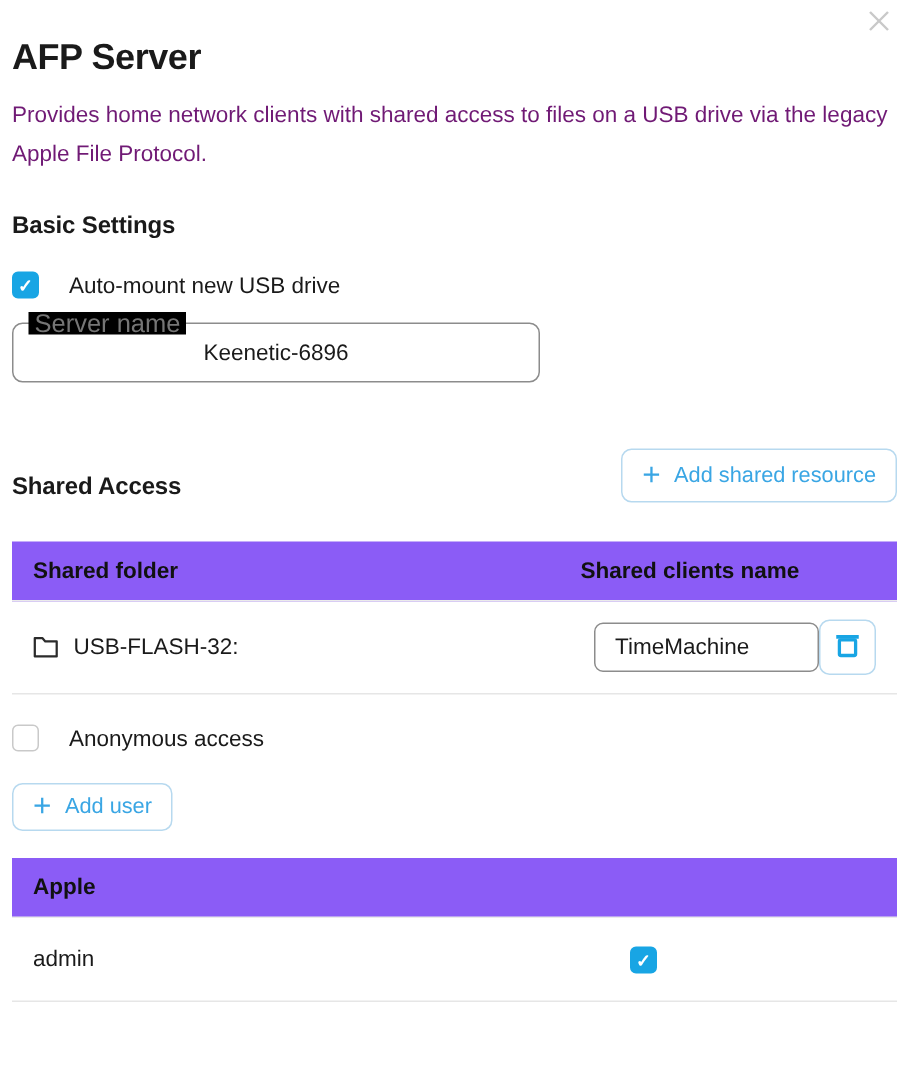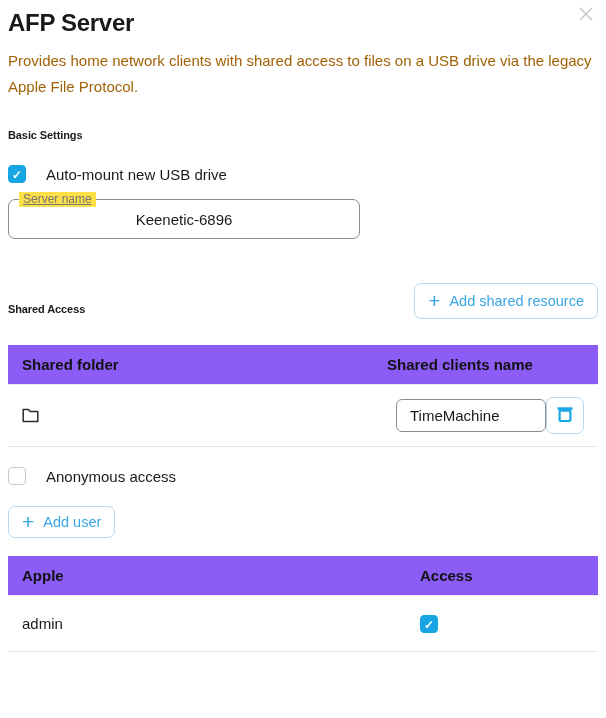--- a/index.html
+++ b/index.html
@@ -6,21 +6,21 @@
   html, body { background: #fff; }
   body {
     font-family: "Liberation Sans", sans-serif;
     color: #1a1a1a;
     -webkit-font-smoothing: antialiased;
   }
   .page {
     position: relative;
     width: 606px;
     height: 672px;
-    padding: 0 8px;
+    padding: 16px 8px;
     overflow: hidden;
     background: #fff;
   }
   
   .title {
     padding-top: 8px;
     font-size: 24px;
     line-height: 30px;
     font-weight: bold;
     letter-spacing: -0.3px;
@@ -34,25 +34,25 @@
     display: flex;
     align-items: center;
     justify-content: center;
     cursor: pointer;
   }
   .desc {
     margin-top: 10px;
     max-width: 588px;
     font-size: 15px;
     line-height: 26px;
-    color: #a16207;
+    color: #701a75;
   }
   
   .section-h {
-    font-size: 11px;
+    font-size: 16px;
     line-height: 20px;
     font-weight: bold;
     letter-spacing: -0.1px;
   }
   .basic-h { margin-top: 25px; }
   
   .cb-row {
     margin-top: 20px;
     display: flex;
     align-items: center;
@@ -92,25 +92,24 @@
     height: 40px;
     border: 1px solid #8c8c8c;
     border-radius: 7px;
     background: #fff;
   }
   .outlined-field .flabel {
     position: absolute;
     top: -8px;
     left: 10px;
     padding: 0 4px;
-    background: #fde047;
-    font-size: 12px;
+    background: #000000;
+    font-size: 17px;
     line-height: 15px;
     color: #757575;
-    text-decoration: underline;
   }
   .outlined-field input {
     width: 100%;
     height: 100%;
     border: none;
     outline: none;
     background: transparent;
     padding: 0 14px;
     font-family: "Liberation Sans", sans-serif;
     font-size: 15px;
@@ -247,20 +246,21 @@
     <span class="h-col2">Shared clients name</span>
   </div>
 
   <div class="trow shared-trow">
     <div class="col-folder">
       <span class="folder-icon">
         <svg width="17" height="15" viewBox="0 0 17 15">
           <path d="M1.2 13.6 V1.4 H6.2 L8.2 3.6 H15.8 V13.6 Z" fill="none" stroke="#2b2b2b" stroke-width="1.5" stroke-linejoin="round"></path>
         </svg>
       </span>
+      <span>USB-FLASH-32:</span>
     </div>
     <div class="col-resource">
       <input class="resource-input" type="text" value="TimeMachine" style="">
       <button class="icon-btn">
         <span>
           <svg width="20" height="20" viewBox="0 0 20 20">
             <line x1="2.5" y1="4.6" x2="17.5" y2="4.6" stroke="#18a5e4" stroke-width="2.6"></line>
             <rect x="4.6" y="6.6" width="10.8" height="10.4" rx="1" fill="none" stroke="#18a5e4" stroke-width="2.2"></rect>
           </svg>
         </span>
@@ -275,21 +275,20 @@
     <span class="cb-label">Anonymous access</span>
   </div>
 
   <button class="btn-outline btn-small">
     <span class="plus">+</span>
     <span>Add user</span>
   </button>
 
   <div class="thead users-thead">
     <span class="u-col1">Apple</span>
-    <span class="u-col2">Access</span>
   </div>
 
   <div class="trow users-trow">
     <span class="u-col1">admin</span>
     <span class="u-col2">
       <span class="cb checked">
         <span class="check">✓</span>
       </span>
     </span>
   </div>

